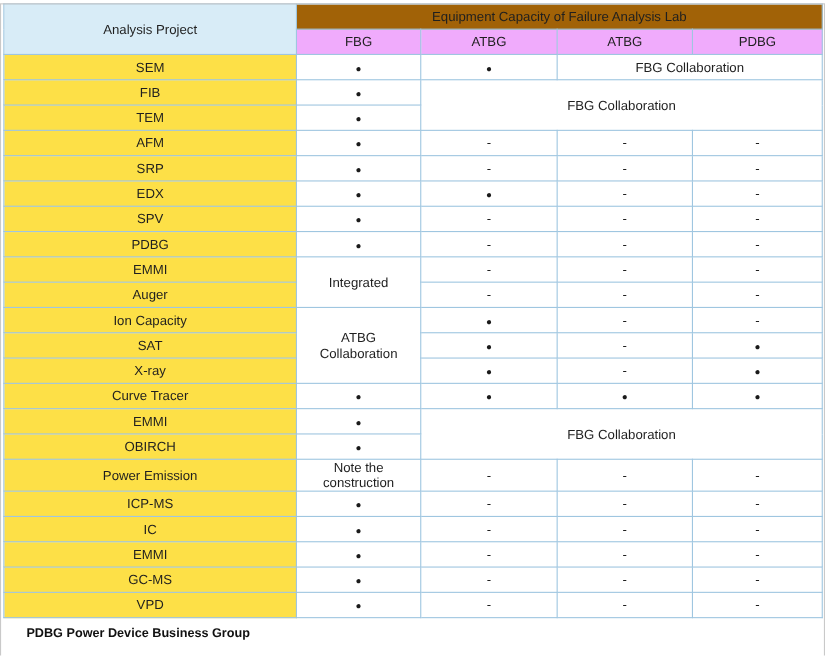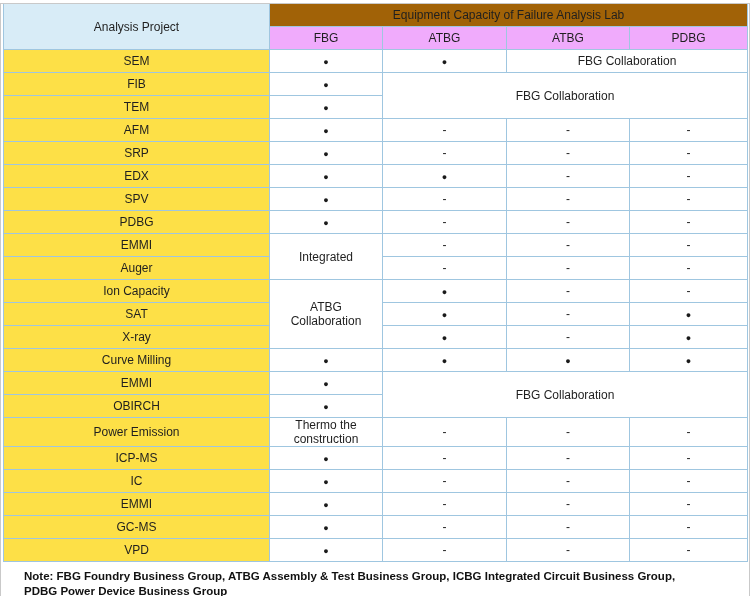--- a/index.html
+++ b/index.html
@@ -219,41 +219,41 @@
       </tr>
 
       <tr>
         <td class="rowlab">X-ray</td>
         <td class="cell dot"></td>
         <td class="cell dash">-</td>
         <td class="cell dot"></td>
       </tr>
 
       <tr>
-        <td class="rowlab">Curve Milling</td>
+        <td class="rowlab">Curve Tracer</td>
         <td class="cell dot"></td>
         <td class="cell dot"></td>
         <td class="cell dot"></td>
         <td class="cell dot"></td>
       </tr>
 
       <tr>
         <td class="rowlab">EMMI</td>
         <td class="cell dot"></td>
         <td class="cell span-txt" colspan="3" rowspan="2">FBG Collaboration</td>
       </tr>
 
       <tr>
         <td class="rowlab">OBIRCH</td>
         <td class="cell dot"></td>
       </tr>
 
       <tr>
         <td class="rowlab">Power Emission</td>
-        <td class="cell small-txt">Thermo the construction</td>
+        <td class="cell small-txt">Note the construction</td>
         <td class="cell dash">-</td>
         <td class="cell dash">-</td>
         <td class="cell dash">-</td>
       </tr>
 
       <tr>
         <td class="rowlab">ICP-MS</td>
         <td class="cell dot"></td>
         <td class="cell dash">-</td>
         <td class="cell dash">-</td>
@@ -288,18 +288,17 @@
         <td class="rowlab">VPD</td>
         <td class="cell dot"></td>
         <td class="cell dash">-</td>
         <td class="cell dash">-</td>
         <td class="cell dash">-</td>
       </tr>
     </tbody>
   </table>
 
   <div class="note">
-    <div>Note: FBG Foundry Business Group, ATBG Assembly &amp; Test Business Group, ICBG Integrated Circuit Business Group,</div>
     <div>PDBG Power Device Business Group</div>
   </div>
 
   <div class="outer-border"></div>
 </div>
 
 </body></html>

